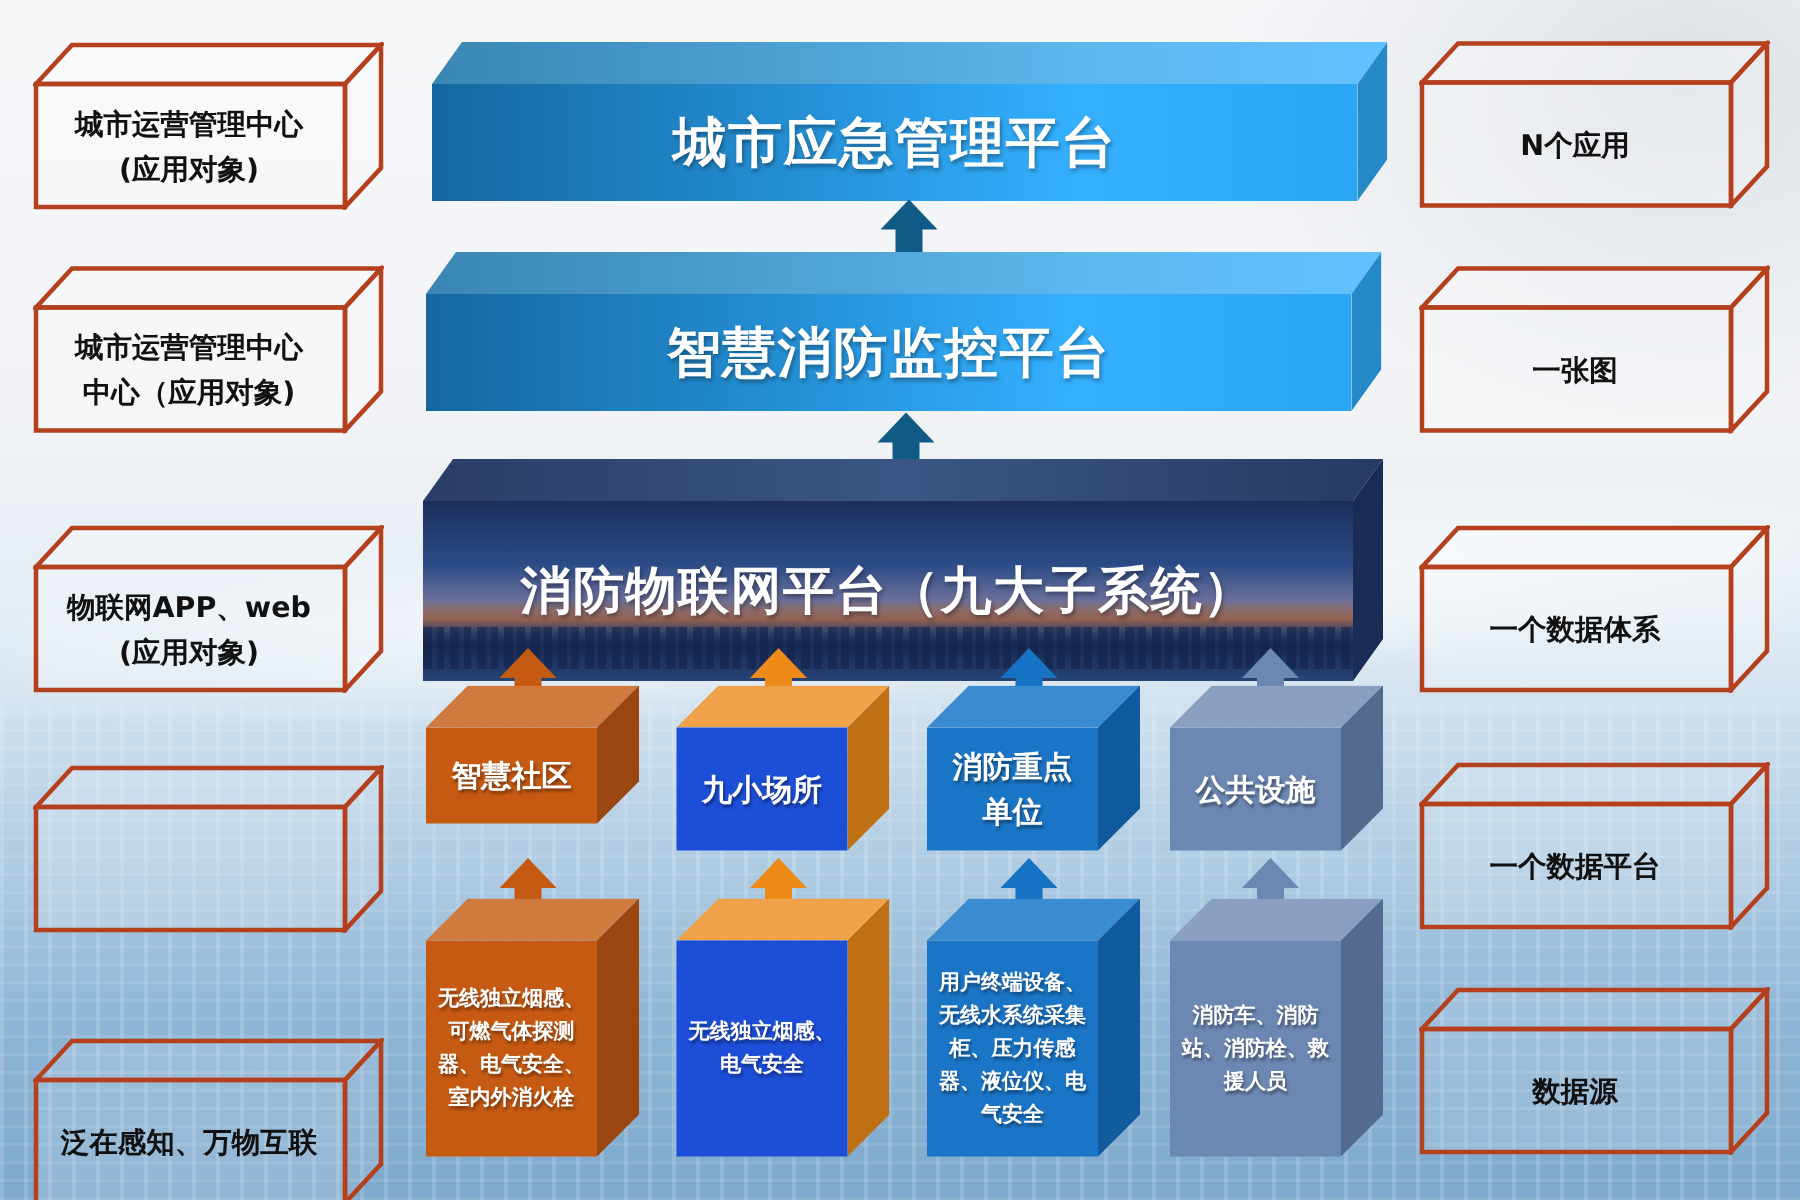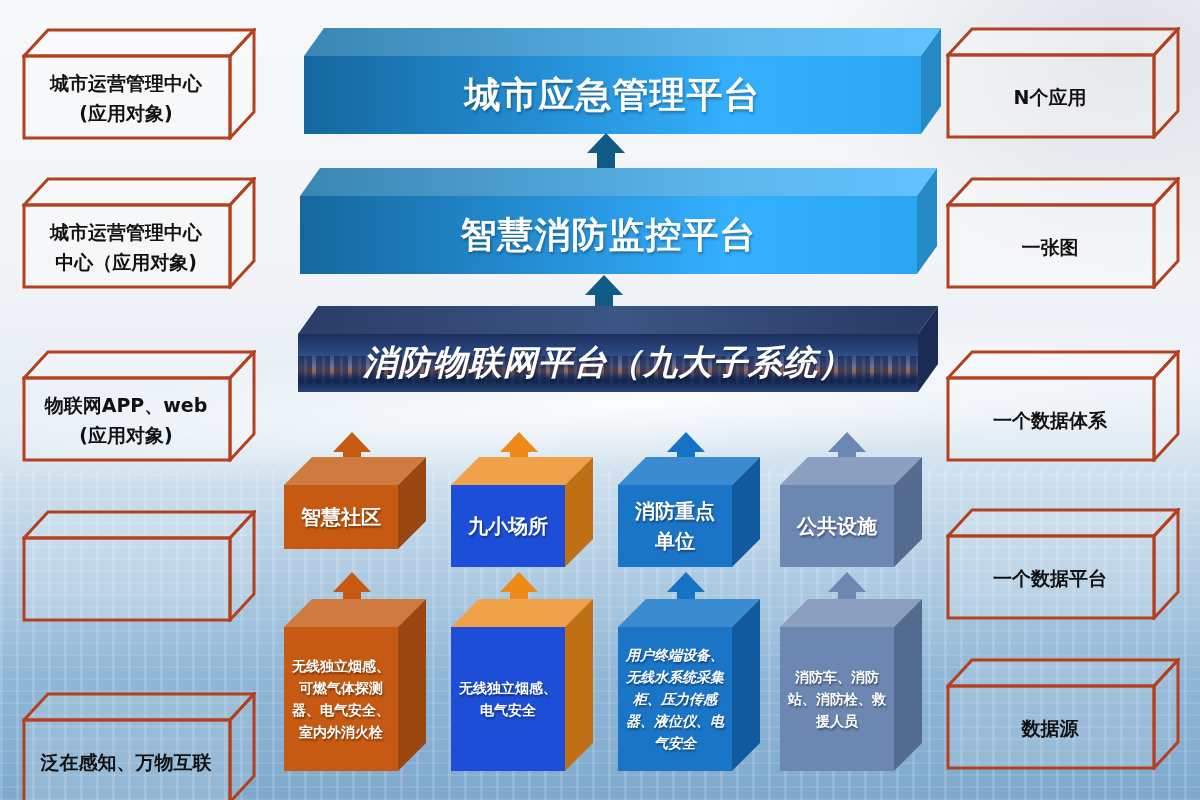--- a/index.html
+++ b/index.html
@@ -28,21 +28,21 @@
   
   .side-box { position: absolute; width: 234px; height: 112px; }
   .side-box svg { position: absolute; left: 0; top: 0; }
   .side-box .label {
     position: absolute; left: 0; top: 28px; width: 208px; height: 84px;
     display: flex; align-items: center; justify-content: center; text-align: center;
     font-weight: bold; font-size: 19px; line-height: 30px; color: #111;
   }
 
   
-  .slab { position: absolute; margin-left: 16px; }
+  .slab { position: absolute; }
   .slab .top {
     position: absolute; left: 0; top: 0; height: 28px;
     clip-path: polygon(20px 0, 100% 0, calc(100% - 20px) 100%, 0 100%);
     width: 100%;
   }
   .slab .front {
     position: absolute; left: 0; top: 28px; height: calc(100% - 28px);
     width: calc(100% - 20px);
     display: flex; align-items: center; justify-content: center;
     color: #fff; font-weight: bold; font-size: 36px;
@@ -240,21 +240,21 @@
   <div class="top"></div>
   <div class="front">智慧消防监控平台</div>
   <div class="side"></div>
 </div>
 
 <div class="arrow a-navy" style="left:585px; top:275px;">
   <div class="head"></div>
     <div class="shaft"></div>
 </div>
 
-<div class="slab slab-city" style="left:282px; top:306px; width:640px; height:86px;font-style:italic;">
+<div class="slab slab-city" style="left:282px; top:306px; width:640px; height:148px;">
   <div class="top"></div>
   <div class="front">
     <div class="skyline"></div>
     <span style="position:relative;">消防物联网平台（九大子系统）</span>
   </div>
   <div class="side"></div>
 </div>
 
 <div class="arrow a-orange-dark" style="left:333px; top:432px;">
     <div class="head"></div>
@@ -314,21 +314,21 @@
 <div class="cube tall c-orange-dark" style="left:284px; top:599px; width:142px; height:172px;">
   <div class="top"></div>
   <div class="front">无线独立烟感、可燃气体探测器、电气安全、室内外消火栓</div>
   <div class="side"></div>
 </div>
 <div class="cube tall c-orange" style="left:451px; top:599px; width:142px; height:172px;">
   <div class="top"></div>
   <div class="front">无线独立烟感、电气安全</div>
   <div class="side"></div>
 </div>
-<div class="cube tall c-blue" style="left:618px; top:599px; width:142px; height:172px;font-style:italic;">
+<div class="cube tall c-blue" style="left:618px; top:599px; width:142px; height:172px;">
   <div class="top"></div>
   <div class="front">用户终端设备、无线水系统采集柜、压力传感器、液位仪、电气安全</div>
   <div class="side"></div>
 </div>
 <div class="cube tall c-slate" style="left:780px; top:599px; width:142px; height:172px;">
   <div class="top"></div>
   <div class="front">消防车、消防站、消防栓、救援人员</div>
   <div class="side"></div>
 </div>
 

